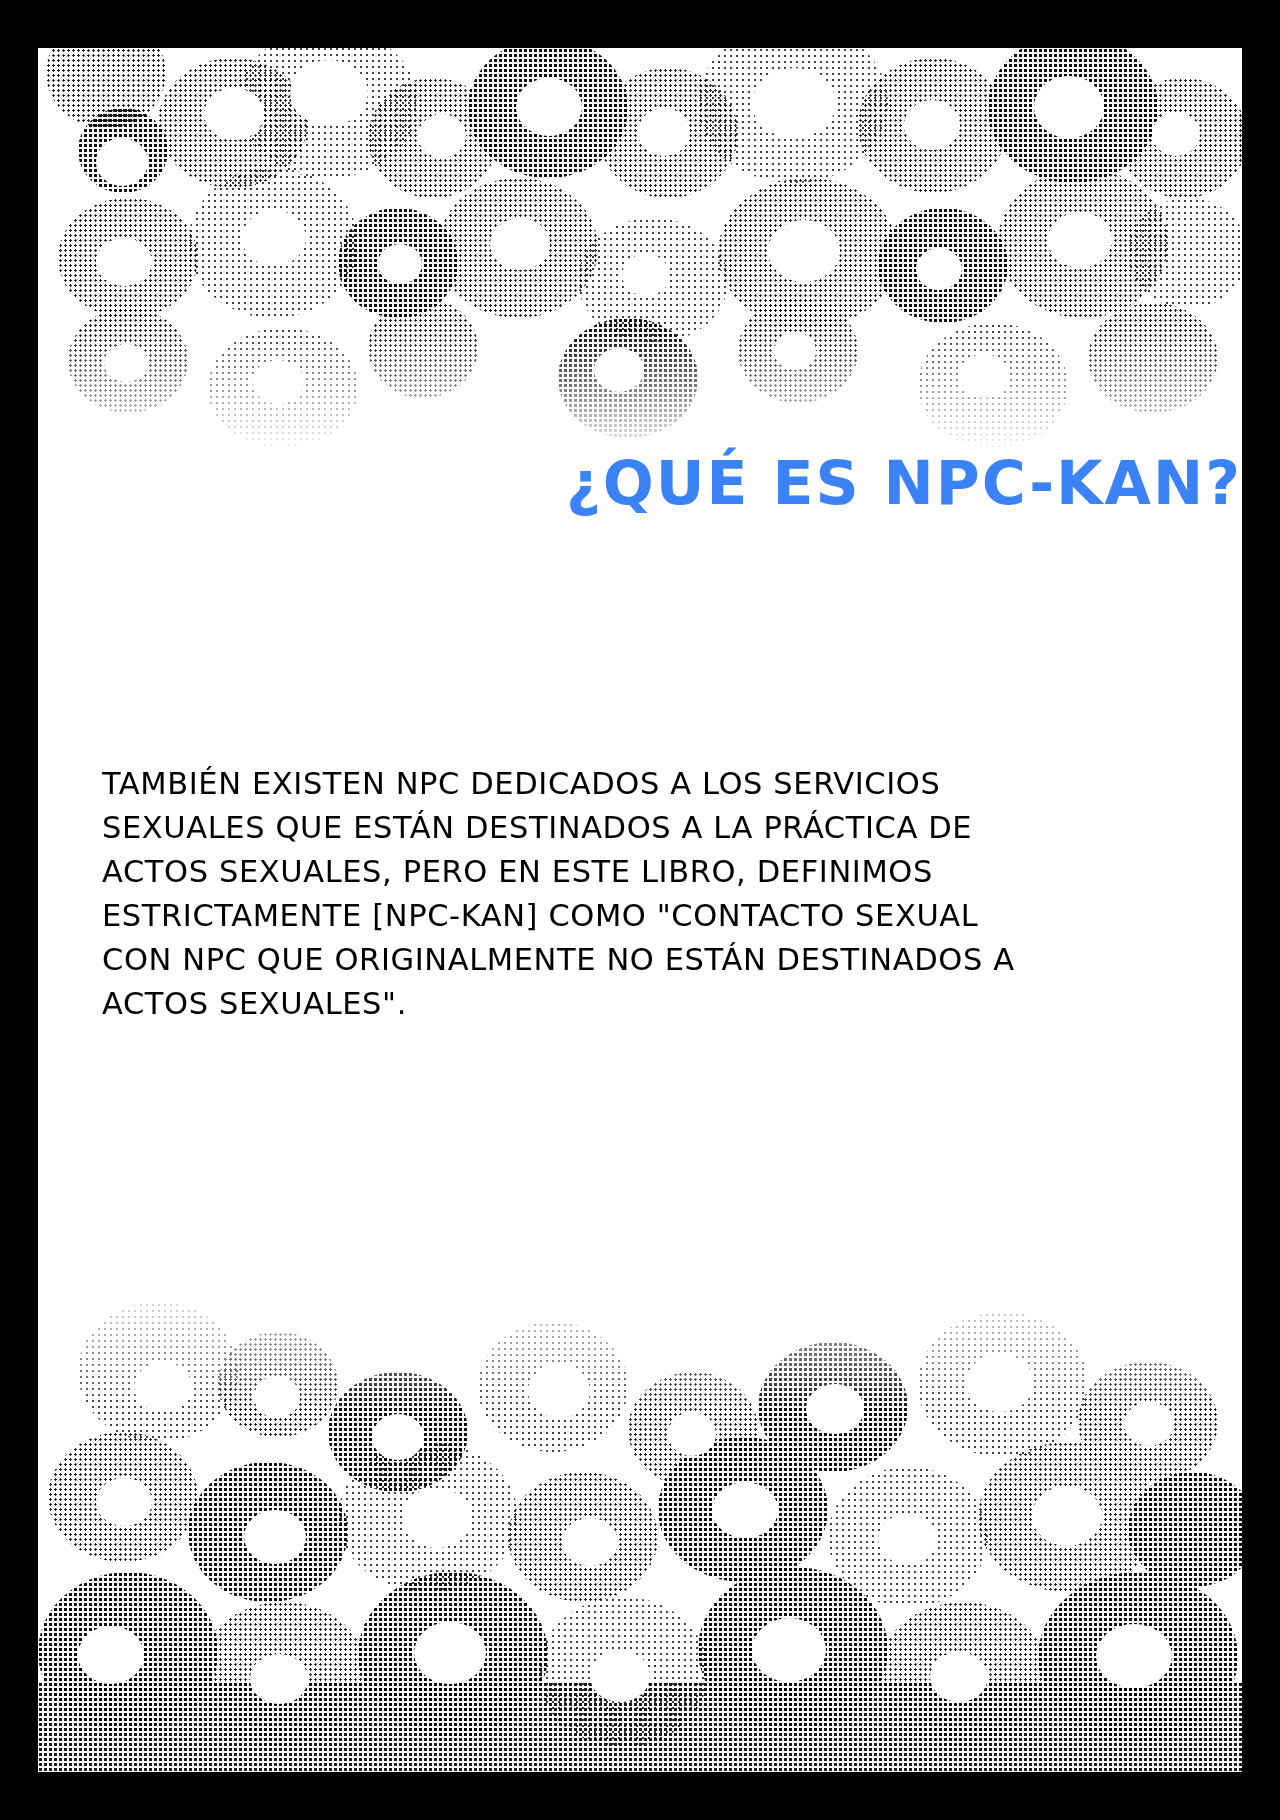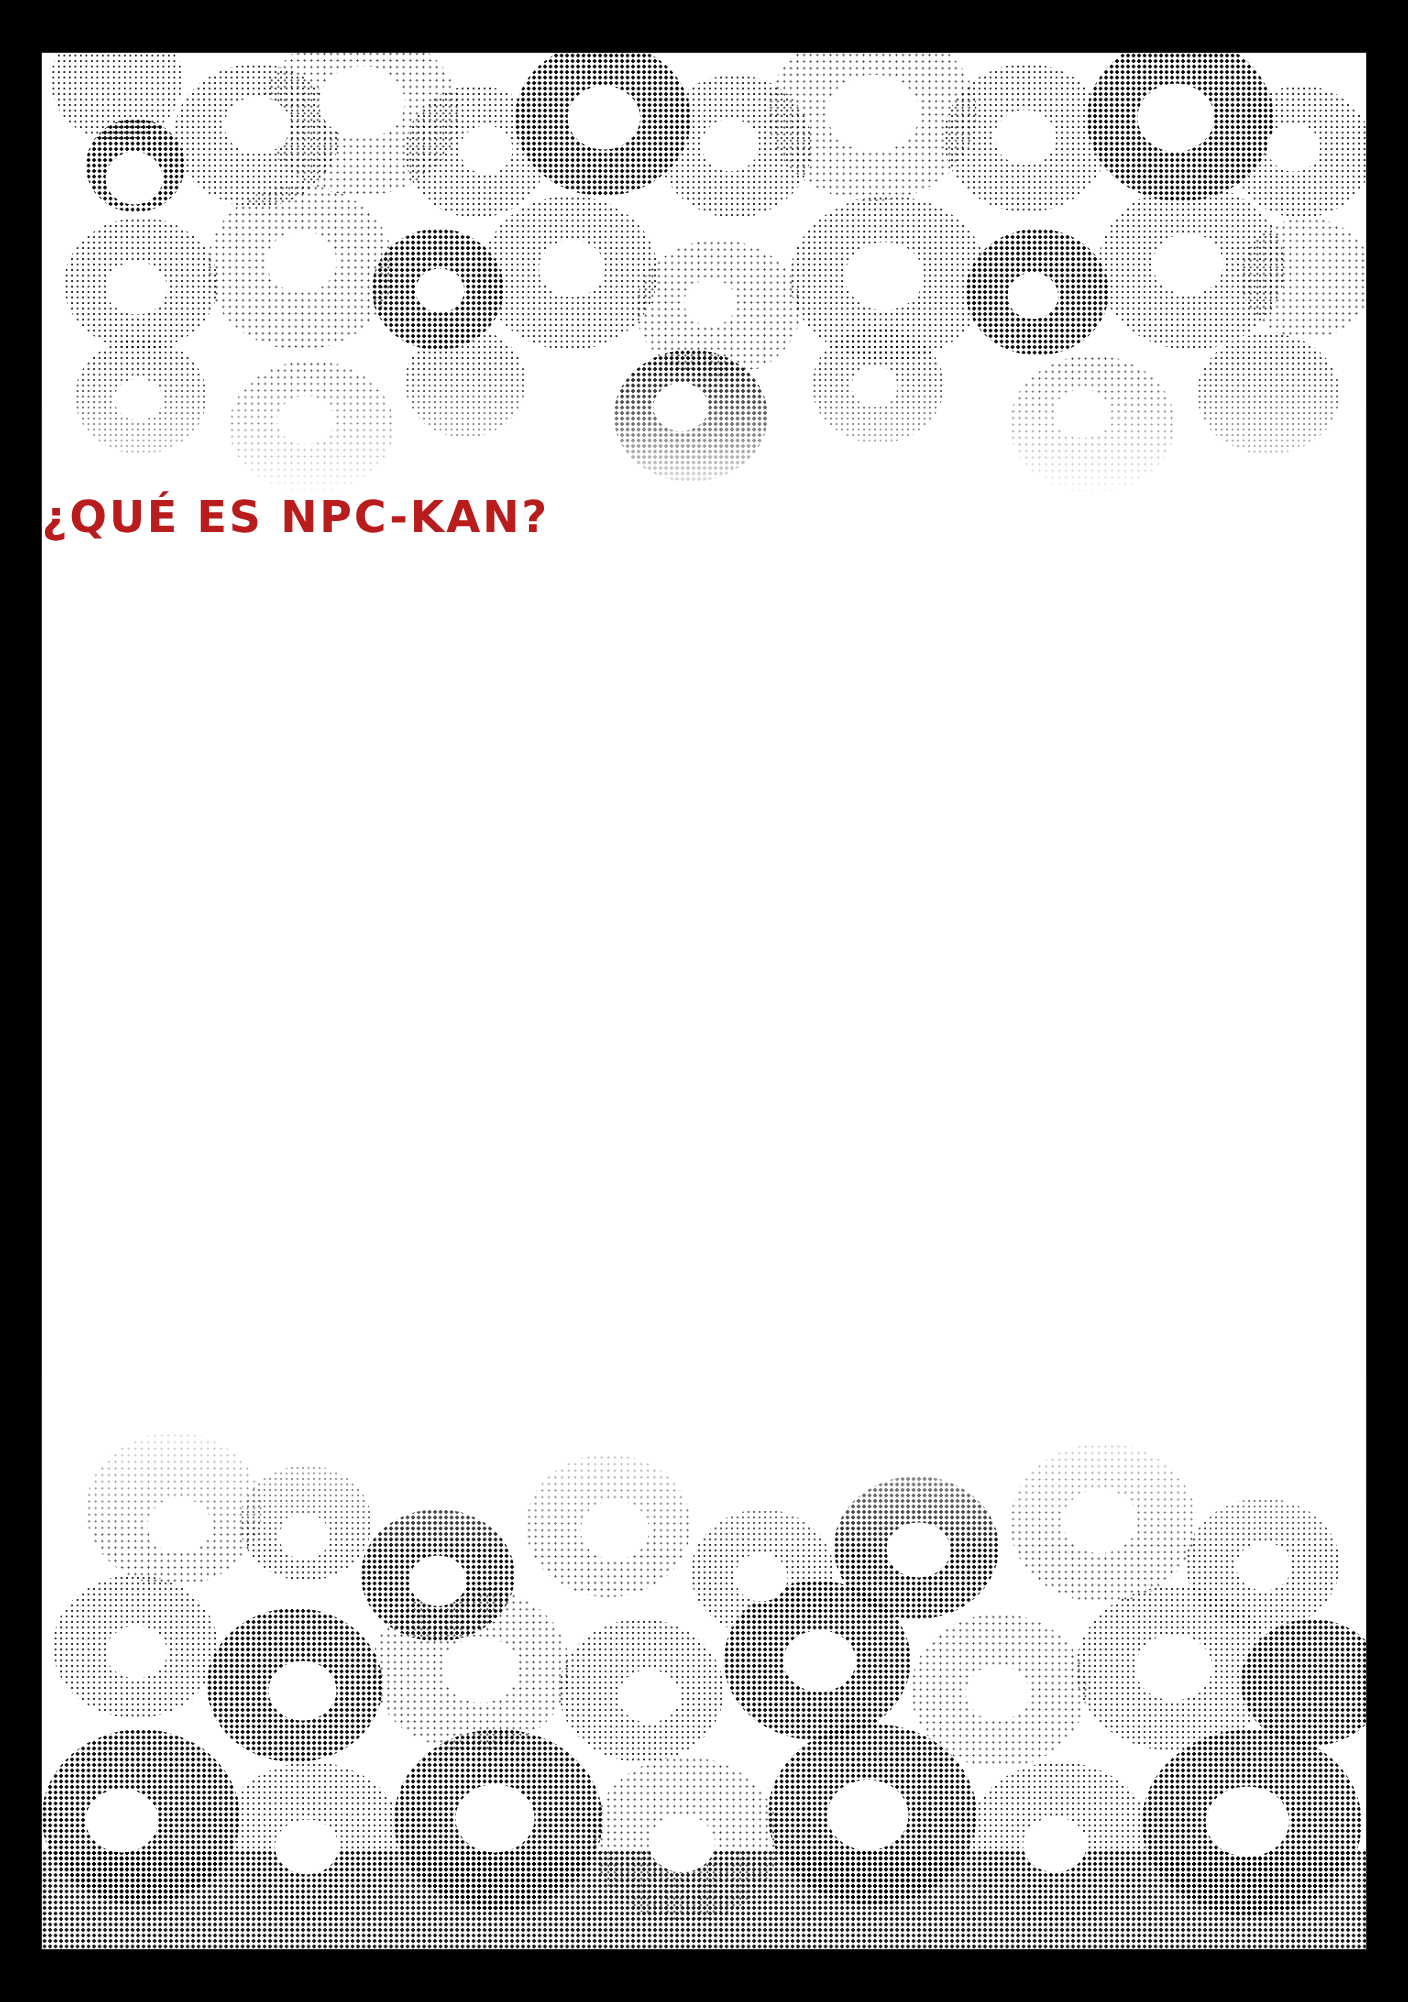--- a/index.html
+++ b/index.html
@@ -87,26 +87,26 @@
     left: 0;
     top: 0;
     width: 100%;
     height: 100%;
   }
   .heading {
     position: absolute;
     top: 400px;
     left: 0;
     width: 100%;
-    text-align: left;
+    text-align: right;
     font-family: "DejaVu Sans", sans-serif;
     font-weight: bold;
-    font-size: 40px;
+    font-size: 60px;
     letter-spacing: 2px;
-    color: #b91c1c;
+    color: #3b82f6;
   }
   .body-block {
     position: absolute;
     left: 64px;
     width: 1010px;
     font-family: "DejaVu Sans", sans-serif;
     font-size: 30.5px;
     line-height: 44px;
     letter-spacing: 0.6px;
     color: #000000;
@@ -229,16 +229,22 @@
       <div class="ring" style="left:714px; top:366px; width:74px;  height:64px;"></div>
       <div class="ring" style="left:892px; top:400px; width:58px;  height:50px;"></div>
       <div class="ring" style="left:1058px;top:372px; width:76px;  height:64px;"></div>
       <div class="fade-bottom"></div>
     </div>
 
     <div class="content">
       <div class="heading">¿QUÉ ES NPC-KAN?</div>
 
 
+      <div class="body-block para-2">TAMBIÉN EXISTEN NPC DEDICADOS A LOS SERVICIOS
+SEXUALES QUE ESTÁN DESTINADOS A LA PRÁCTICA DE
+ACTOS SEXUALES, PERO EN ESTE LIBRO, DEFINIMOS
+ESTRICTAMENTE [NPC-KAN] COMO "CONTACTO SEXUAL
+CON NPC QUE ORIGINALMENTE NO ESTÁN DESTINADOS A
+ACTOS SEXUALES".</div>
     </div>
 
   </div>
 </div>
 
 </body></html>

